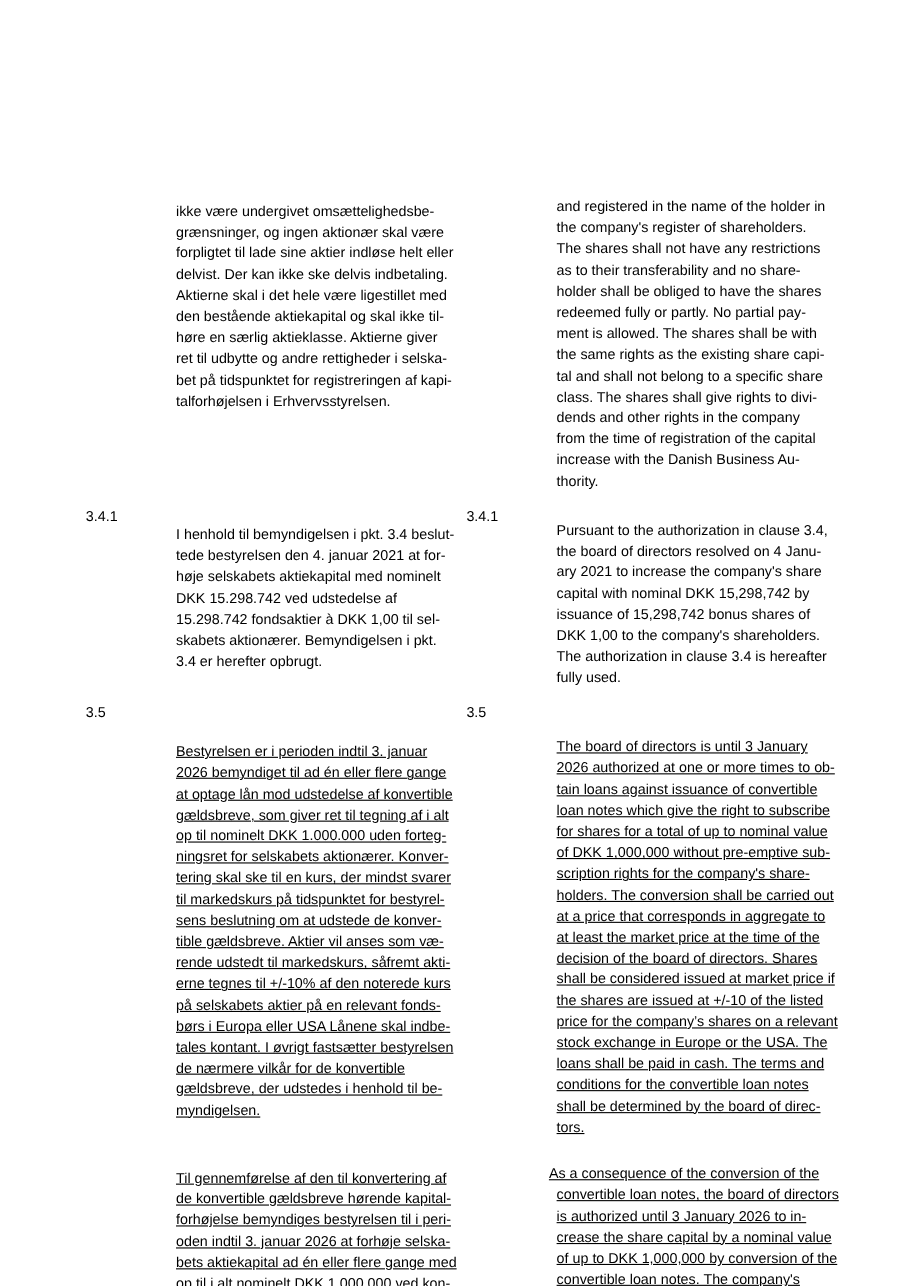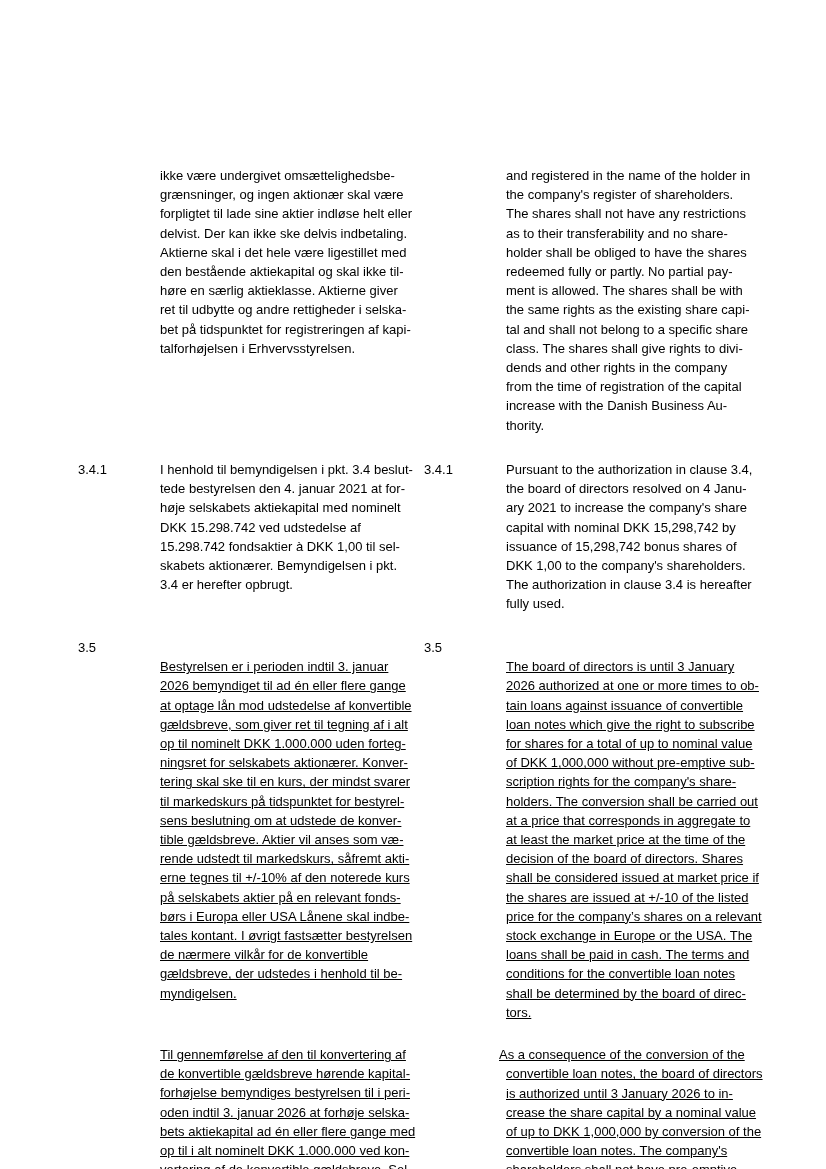--- a/index.html
+++ b/index.html
@@ -26,35 +26,35 @@
   .num-left {
     position: absolute;
     left: 78px;
     top: 0;
     width: 78px;
     white-space: nowrap;
   }
   .txt-left {
     position: absolute;
     left: 160px;
-    top: 0;
+    top: 16px;
     width: 262px;
     white-space: pre-line;
   }
   .num-right {
     position: absolute;
     left: 424px;
     top: 0;
     width: 78px;
     white-space: nowrap;
   }
   .txt-right {
     position: absolute;
     left: 506px;
-    top: 0;
+    top: 12px;
     width: 268px;
     white-space: pre-line;
   }
   .para { margin: 0; white-space: pre-line; text-decoration: underline; }
   .para + .para-gap-left { margin-top: 23px; }
   .para + .para-gap-right { margin-top: 4px; }
   .outdent { text-indent: -7px; }
 </style>
 </head>
 <body>

